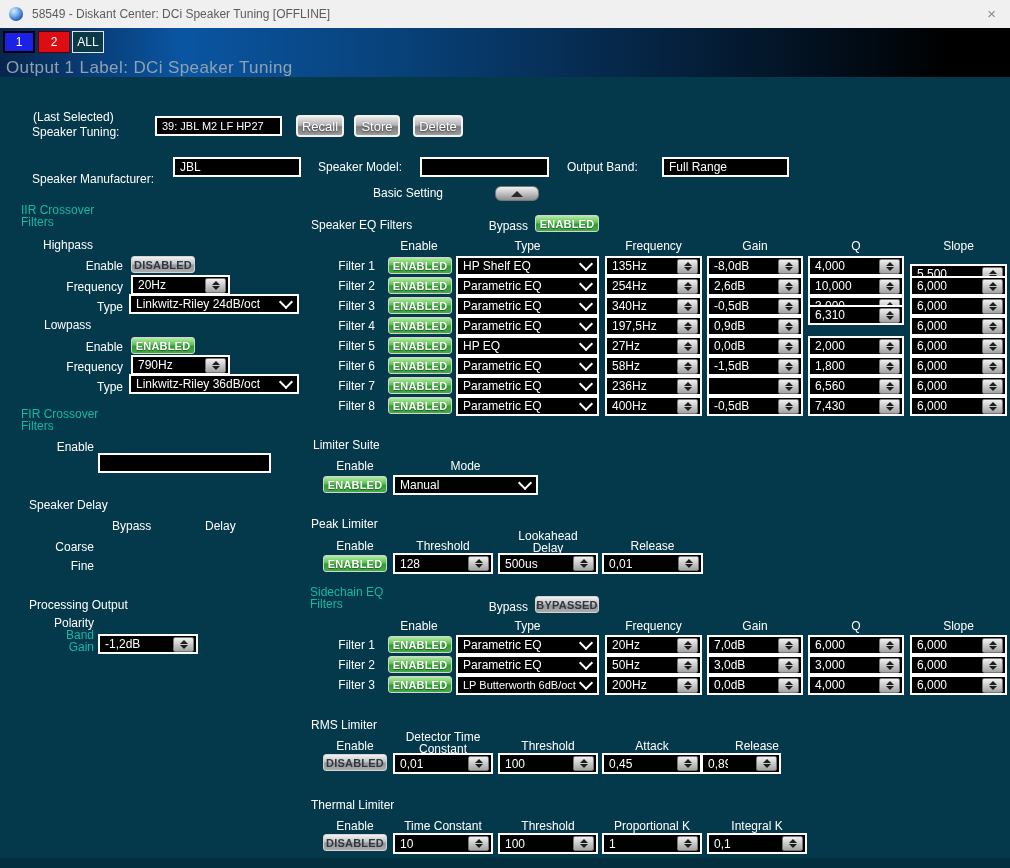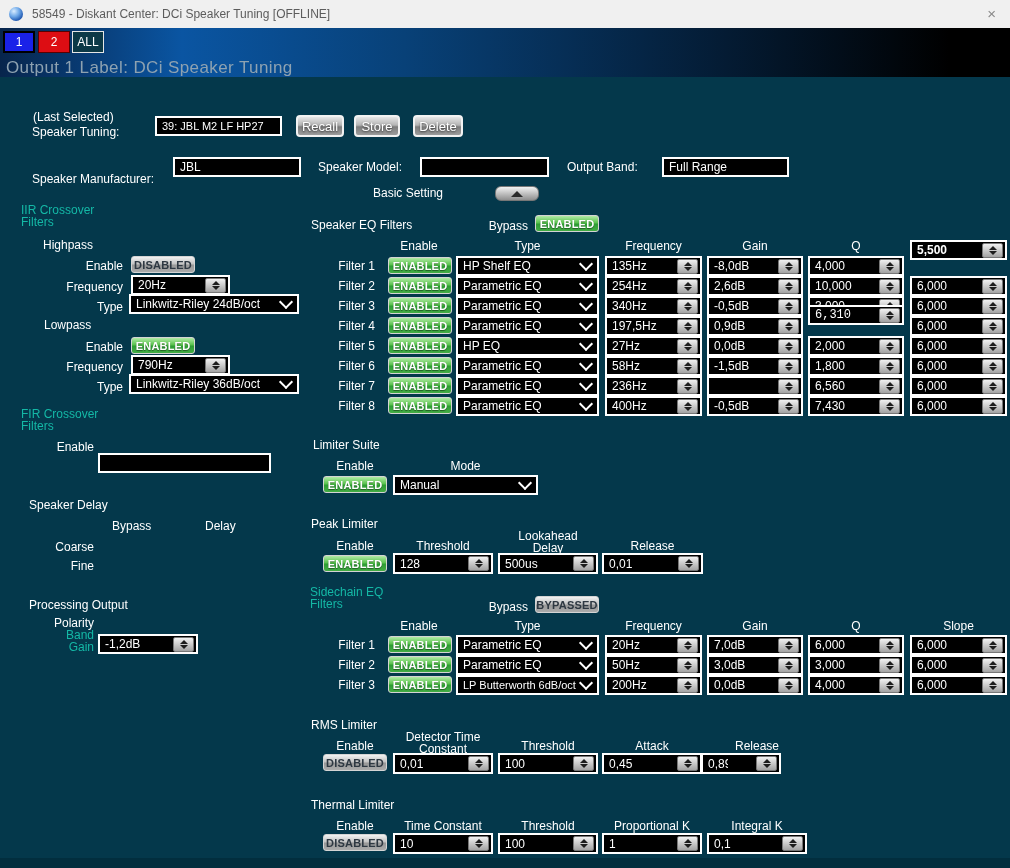--- a/index.html
+++ b/index.html
@@ -172,21 +172,21 @@
       <span class="spin"></span>
     </div>
   <div class="field cg" style="top:256px;">
       <span class="fv">-8,0dB</span>
       <span class="spin"></span>
     </div>
   <div class="field cq" style="top:256px;">
       <span class="fv">4,000</span>
       <span class="spin"></span>
     </div>
-  <div class="field cs" style="top:240px;font-weight:bold;">
+  <div class="field cs" style="top:264px;">
       <span class="fv">5,500</span>
       <span class="spin"></span>
     </div>
 
   <div class="lbl rt cl" style="top:279px;">Filter 2</div>
   <div class="state on ce" style="top:277px;">ENABLED</div>
   <div class="select ct" style="top:276px;">
       <span class="fv">Parametric EQ</span>
       <span class="chev"></span>
     </div>
@@ -237,21 +237,21 @@
       <span class="chev"></span>
     </div>
   <div class="field cf" style="top:316px;">
       <span class="fv">197,5Hz</span>
       <span class="spin"></span>
     </div>
   <div class="field cg" style="top:316px;">
       <span class="fv">0,9dB</span>
       <span class="spin"></span>
     </div>
-  <div class="field cq" style="top:305px;font-family:Liberation Mono, monospace;">
+  <div class="field cq" style="top:305px;">
       <span class="fv">6,310</span>
       <span class="spin"></span>
     </div>
   <div class="field cs" style="top:316px;">
       <span class="fv">6,000</span>
       <span class="spin"></span>
     </div>
 
   <div class="lbl rt cl" style="top:339px;">Filter 5</div>
   <div class="state on ce" style="top:337px;">ENABLED</div>

